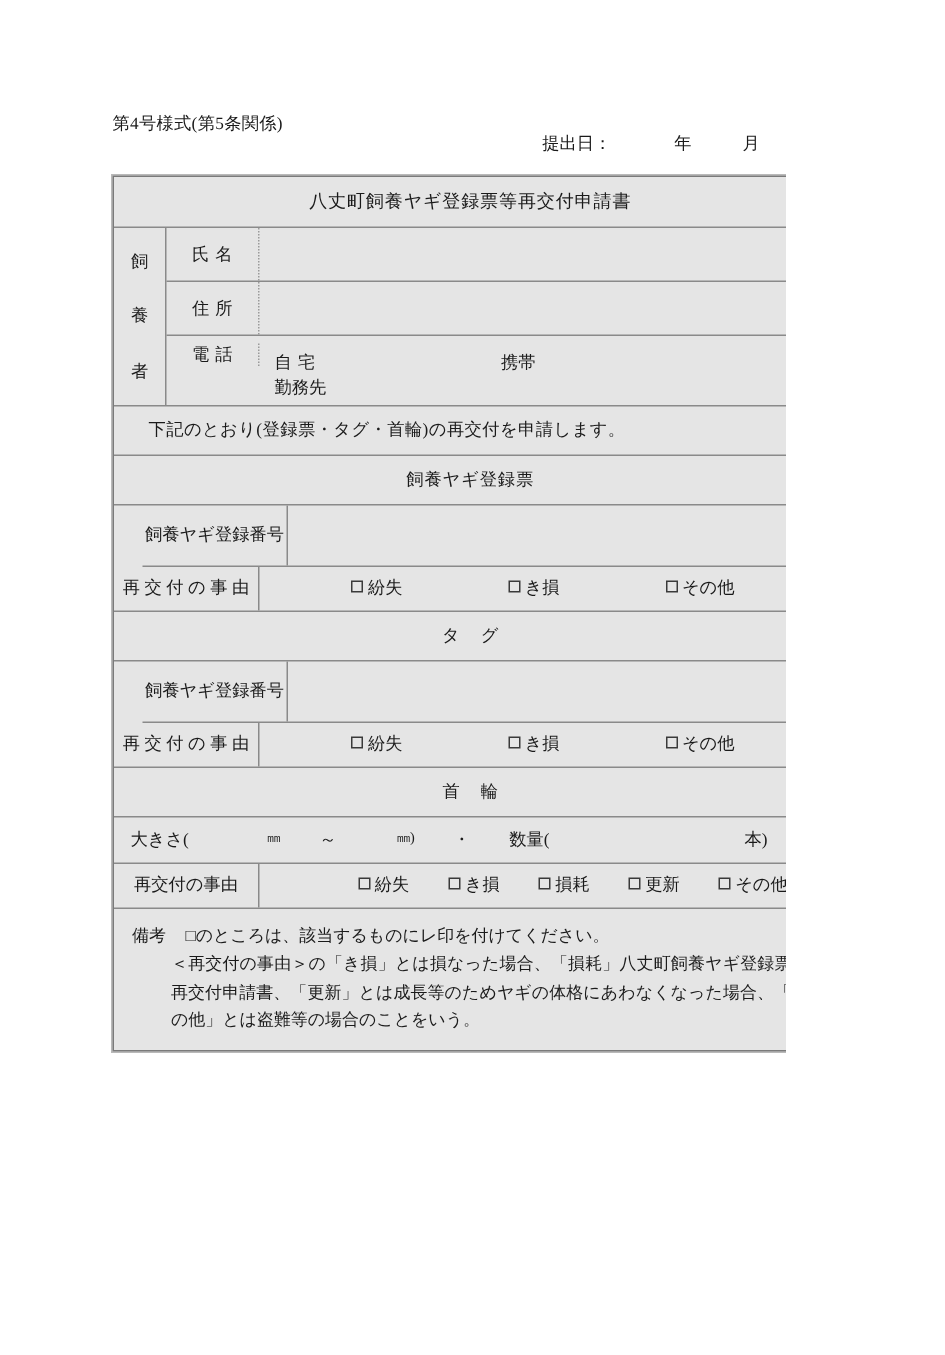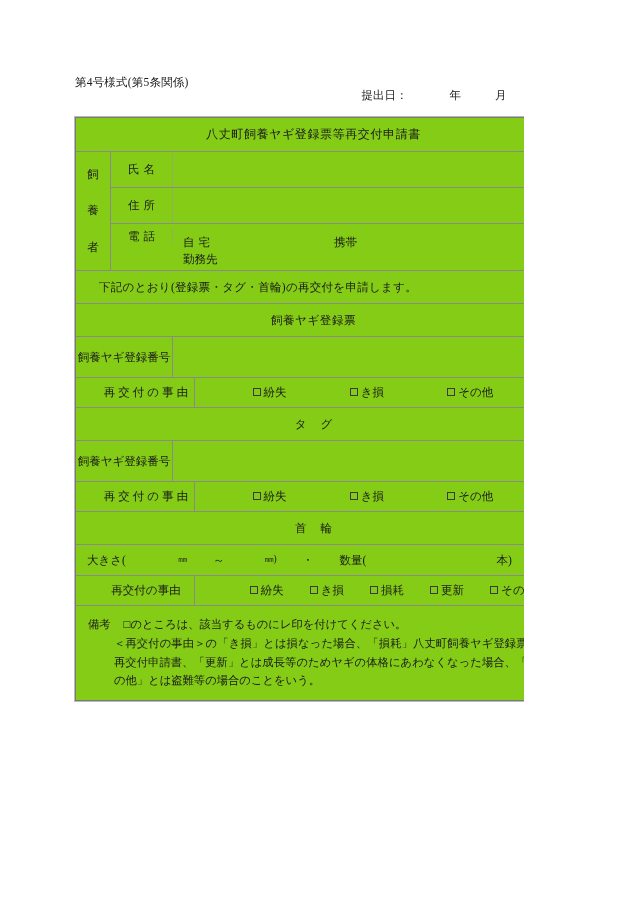--- a/index.html
+++ b/index.html
@@ -48,21 +48,21 @@
   .submit-date .unit.first { margin-left: 0; }
 
   
   .form {
     position: absolute;
     left: 75px;
     top: 117px;
     width: 477px;
     border: 1px solid #7a7a7a;
     box-shadow: 0 0 0 1px #b9b9b9;
-    background: #84cc16;
+    background: #e5e5e5;
     box-sizing: border-box;
   }
 
   .row {
     display: flex;
     border-bottom: 1px solid #8a8a8a;
     box-sizing: border-box;
   }
   .row:last-child { border-bottom: none; }
 
@@ -171,22 +171,22 @@
     font-size: 11.5px;
   }
   .lbl-cell.tracked { letter-spacing: 3px; text-indent: 3px; }
   .val-cell {
     flex: 1 1 auto;
     box-sizing: border-box;
     display: flex;
     align-items: center;
     font-size: 11.5px;
   }
-  .h-num { height: 41px; }
-  .h-reason { height: 30px; padding-left: 22px; }
+  .h-num { height: 41px; margin-left: 19px; }
+  .h-reason { height: 30px; }
 
   .checks {
     width: 100%;
     display: flex;
     align-items: center;
     box-sizing: border-box;
   }
   .checks.three {
     justify-content: space-around;
     padding: 0 26px;

